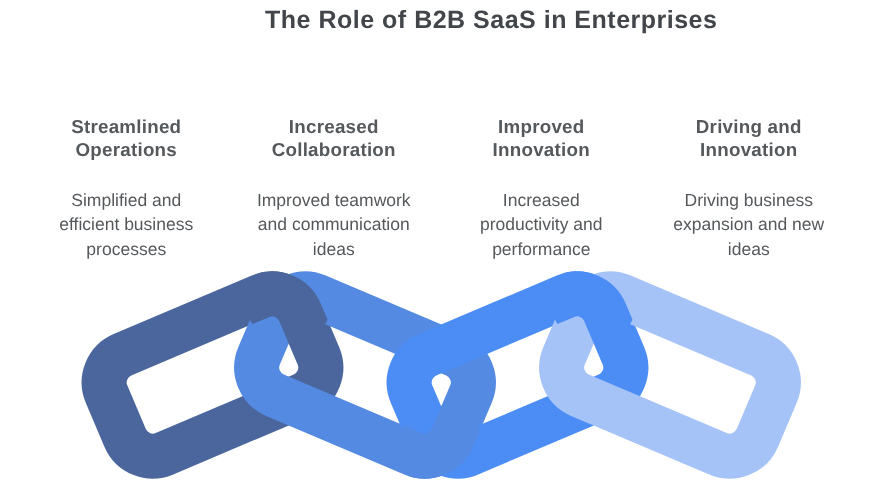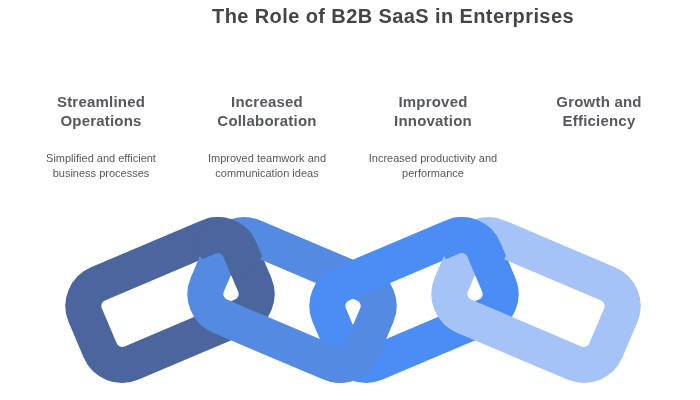--- a/index.html
+++ b/index.html
@@ -42,21 +42,21 @@
   }
   .col-heading {
     font-size: 15px;
     font-weight: bold;
     line-height: 1.25;
     letter-spacing: 0.2px;
     margin: 0 auto;
     max-width: 140px;
   }
   .col-desc {
-    font-size: 11px;
+    font-size: 14px;
     line-height: 1.4;
     margin: 20px auto 0 auto;
     max-width: 132px;
   }
   .chain-wrap {
     position: absolute;
     left: 0;
     top: 0;
     width: 700px;
     height: 400px;
@@ -77,21 +77,22 @@
     </div>
     <div class="column">
       <div class="col-heading" style="color: rgb(85, 89, 92);">Increased Collaboration</div>
       <div class="col-desc" style="color: rgb(85, 88, 91);">Improved teamwork and communication ideas</div>
     </div>
     <div class="column">
       <div class="col-heading" style="color: rgb(85, 89, 92);">Improved Innovation</div>
       <div class="col-desc" style="color: rgb(85, 88, 91);">Increased productivity and performance</div>
     </div>
     <div class="column">
-      <div class="col-heading" style="color: rgb(85, 89, 92);">Growth and Efficiency</div>
+      <div class="col-heading" style="color: rgb(85, 89, 92);">Driving and Innovation</div>
+      <div class="col-desc" style="color: rgb(85, 88, 91);">Driving business expansion and new ideas</div>
     </div>
   </div>
 
   <div class="chain-wrap">
     <svg width="700" height="400" viewBox="0 0 700 400" xmlns="http://www.w3.org/2000/svg">
       <defs>
         <clipPath id="weave12">
             <circle cx="231" cy="242" r="34"></circle>
           </clipPath>
         <clipPath id="weave23">

